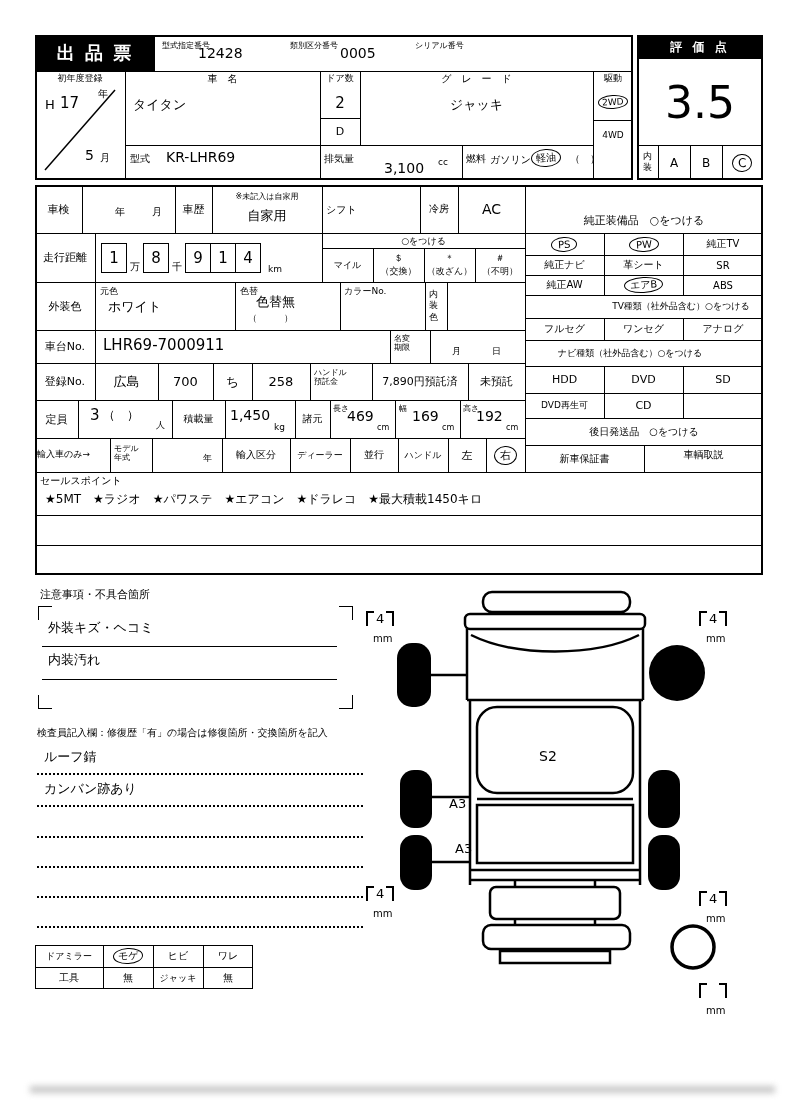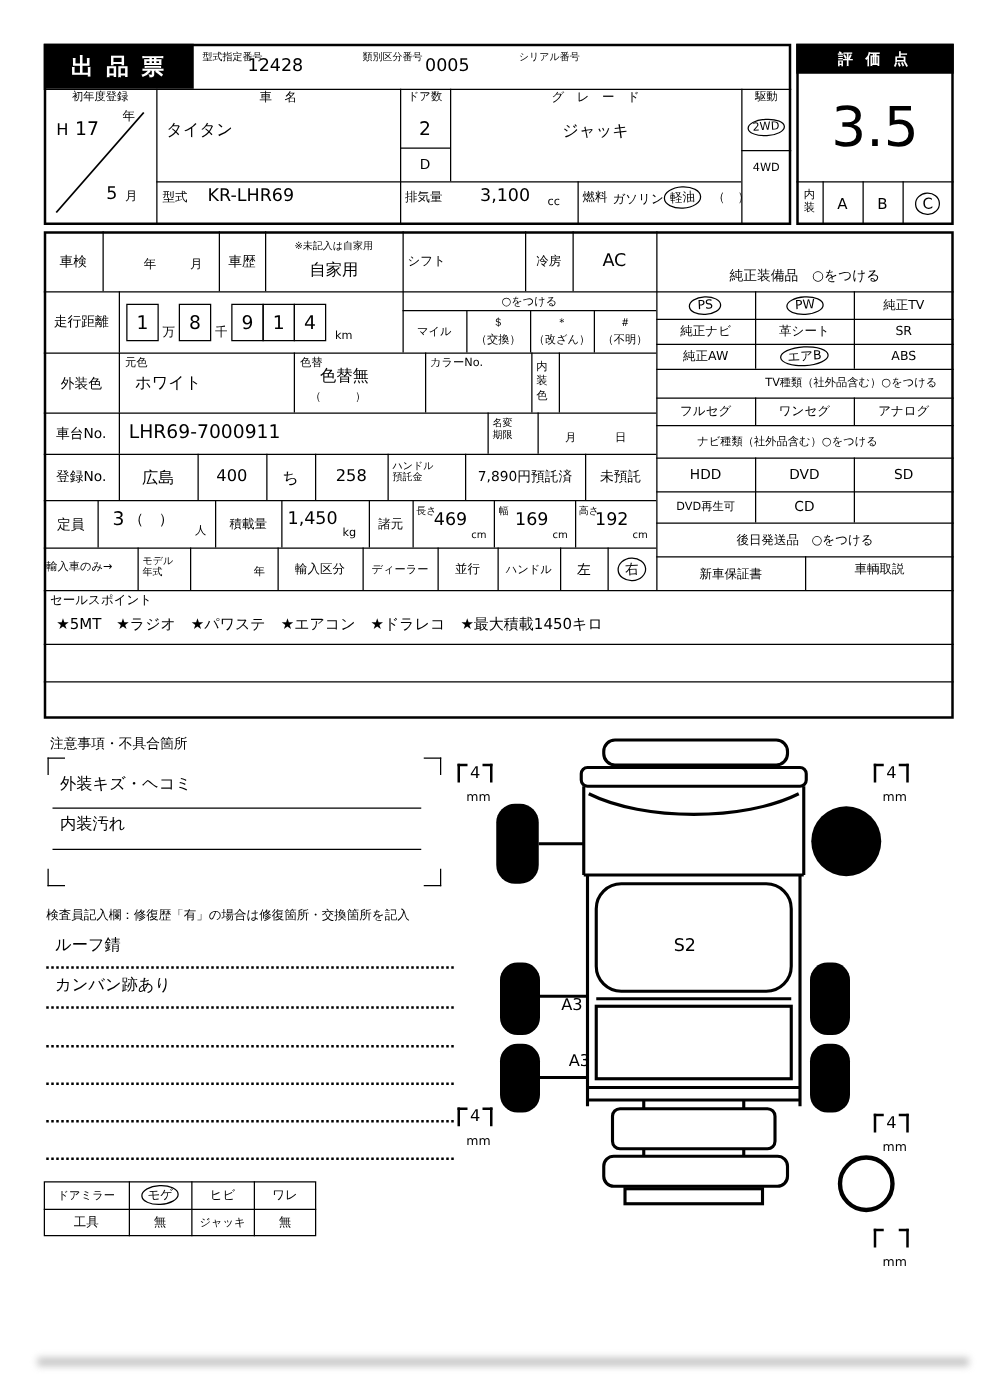--- a/index.html
+++ b/index.html
@@ -70,21 +70,21 @@
 <div class="a cc s11" style="left:320px;top:121px;width:40px;height:20px">D</div>
 <div class="a cc s13" style="left:360px;top:90px;width:233px;height:30px">ジャッキ</div>
 <div class="a cc" style="left:593px;top:88px;width:40px;height:28px">
     <span class="circ s9" style="padding:1px 3px">2WD</span>
   </div>
 <div class="a cc s9" style="left:593px;top:124px;width:40px;height:22px">4WD</div>
 
 <div class="t s10" style="left:130px;top:153px">型式</div>
 <div class="t s14" style="left:166px;top:149px">KR-LHR69</div>
 <div class="t s10" style="left:324px;top:153px">排気量</div>
-<div class="t s14" style="left:384px;top:149px">3,100</div>
+<div class="t s14" style="left:384px;top:160px">3,100</div>
 <div class="t s9" style="left:438px;top:157px">cc</div>
 <div class="t s10" style="left:466px;top:153px">燃料</div>
 <div class="t s10" style="left:490px;top:154px">ガソリン</div>
 <span class="a circ s10" style="left:531px;top:149px;padding:1px 4px">軽油</span>
 <div class="t s10" style="left:570px;top:153px">（　）</div>
 
 <div class="bx" style="left:637px;top:35px;width:126px;height:145px"></div>
 <div class="a blk cc s12" style="left:637px;top:35px;width:126px;height:24px;font-weight:bold;letter-spacing:3px;z-index:2">評 価 点</div>
 <div class="a cc" style="left:637px;top:59px;width:126px;height:86px;font-size:44px">3.5</div>
 <i class="hl" style="left:637px;top:145px;width:126px"></i>
@@ -208,21 +208,21 @@
 
 <div class="a cc s11" style="left:35px;top:330px;width:60px;height:33px">車台No.</div>
 <div class="t s15" style="left:103px;top:337px">LHR69-7000911</div>
 <div class="t s8 pre" style="left:394px;top:334px">名変
 期限</div>
 <div class="t s9" style="left:452px;top:346px">月</div>
 <div class="t s9" style="left:492px;top:346px">日</div>
 
 <div class="a cc s11" style="left:35px;top:363px;width:60px;height:37px">登録No.</div>
 <div class="a cc s13" style="left:95px;top:363px;width:63px;height:37px">広島</div>
-<div class="a cc s13" style="left:158px;top:363px;width:55px;height:37px">400</div>
+<div class="a cc s13" style="left:158px;top:363px;width:55px;height:37px">700</div>
 <div class="a cc s13" style="left:213px;top:363px;width:39px;height:37px">ち</div>
 <div class="a cc s13" style="left:252px;top:363px;width:58px;height:37px">258</div>
 <div class="t s8 pre" style="left:314px;top:368px">ハンドル
 預託金</div>
 <div class="a cc s11" style="left:372px;top:363px;width:96px;height:37px">7,890円預託済</div>
 <div class="a cc s11" style="left:468px;top:363px;width:57px;height:37px">未預託</div>
 
 <div class="a cc s11" style="left:35px;top:400px;width:43px;height:38px">定員</div>
 <div class="t s15" style="left:90px;top:407px">3</div>
 <div class="t s12" style="left:103px;top:409px">（　）</div>

